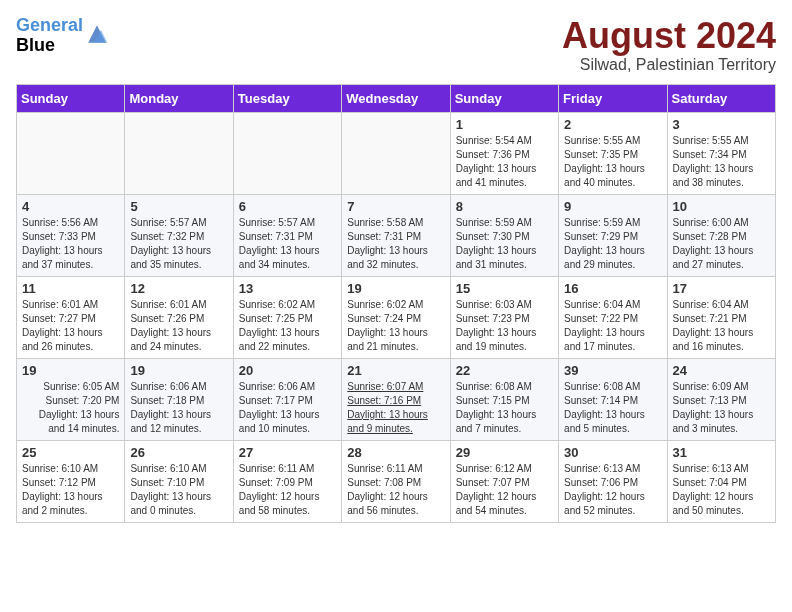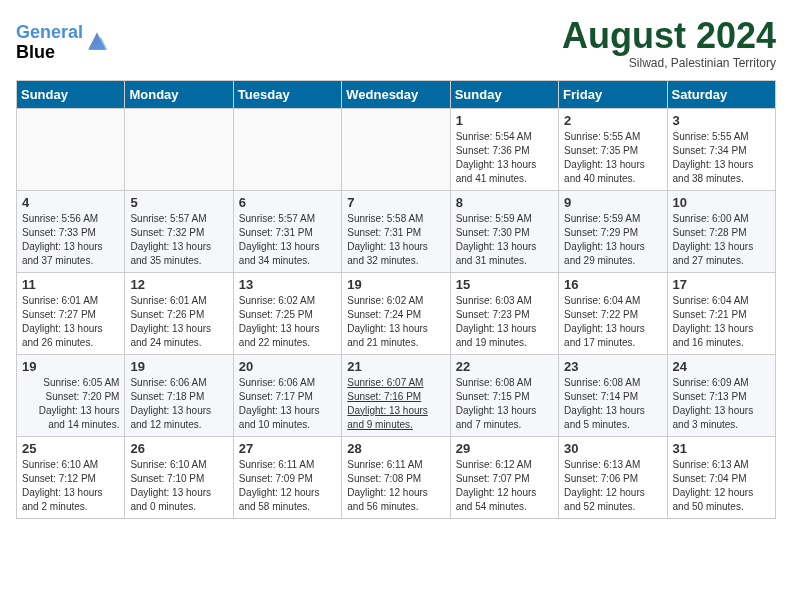--- a/index.html
+++ b/index.html
@@ -6,21 +6,21 @@
     body {
       font-family: Arial, sans-serif;
       background: #fff;
       width: 792px;
       min-height: 612px;
       padding: 16px;
     }
     .header {
       display: flex;
       justify-content: space-between;
-      align-items: center;
+      align-items: flex-start;
       margin-bottom: 10px;
     }
     .logo {
       display: flex;
       align-items: center;
     }
     .logo-text {
       font-size: 18px;
       font-weight: bold;
       color: #333;
@@ -34,34 +34,34 @@
       height: 24px;
       margin-left: 2px;
       margin-top: -4px;
     }
     .title-block {
       text-align: right;
     }
     .calendar-title {
       font-size: 36px;
       font-weight: bold;
-      color: #14532d;
+      color: #7f1d1d;
       line-height: 1.1;
     }
     .calendar-subtitle {
-      font-size: 12px;
+      font-size: 16px;
       color: #444;
     }
     table {
       width: 100%;
       border-collapse: collapse;
       table-layout: fixed;
     }
     thead tr th {
-      background-color: #0369a1;
+      background-color: #6d28d9;
       color: #fff;
       font-size: 13px;
       font-weight: bold;
       padding: 6px 4px;
       text-align: left;
       border: 1px solid #ccc;
       margin-left: 25px;
     }
     tbody tr td {
       border: 1px solid #ccc;
@@ -283,21 +283,21 @@
 and 9 minutes.</div>
         </td>
         <td>
           <div class="day-number">22</div>
           <div class="day-info" style="white-space: pre-line;">Sunrise: 6:08 AM
 Sunset: 7:15 PM
 Daylight: 13 hours
 and 7 minutes.</div>
         </td>
         <td>
-          <div class="day-number">23</div>
+          <div class="day-number">39</div>
           <div class="day-info" style="white-space: pre-line;">Sunrise: 6:08 AM
 Sunset: 7:14 PM
 Daylight: 13 hours
 and 5 minutes.</div>
         </td>
         <td>
           <div class="day-number">24</div>
           <div class="day-info" style="white-space: pre-line;">Sunrise: 6:09 AM
 Sunset: 7:13 PM
 Daylight: 13 hours

